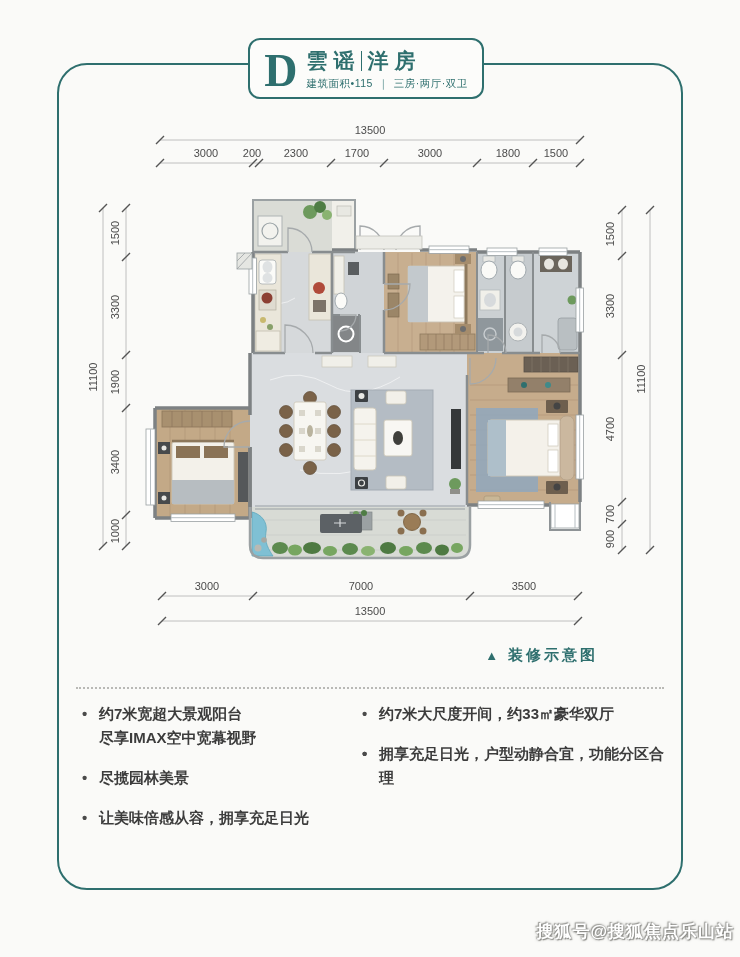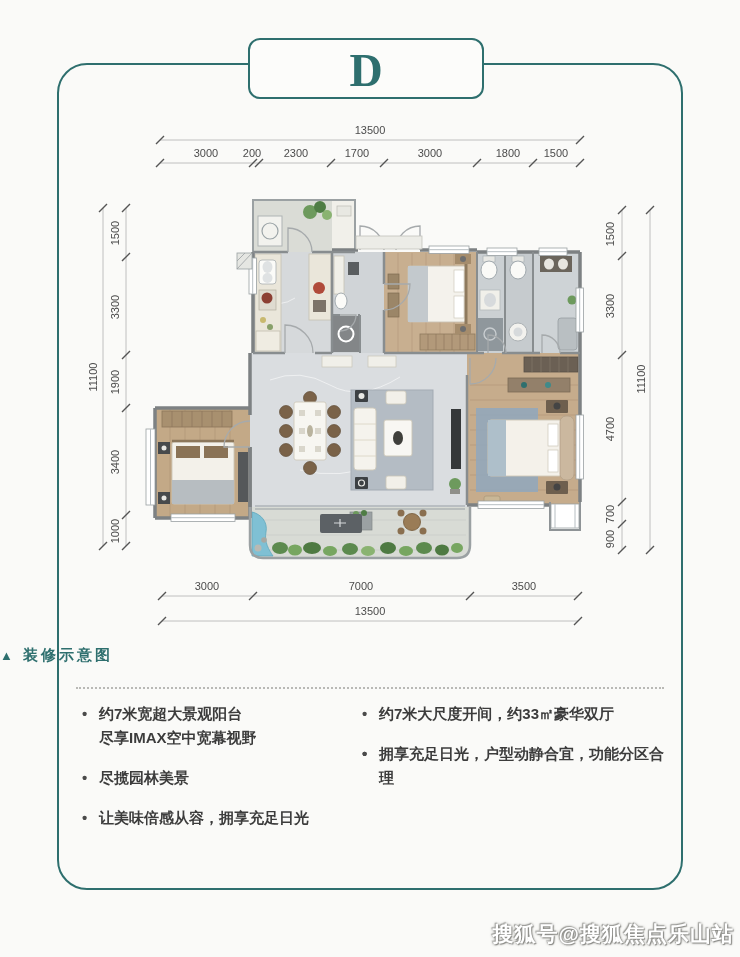--- a/index.html
+++ b/index.html
@@ -27,50 +27,62 @@
     display:flex;align-items:center;font-family:"Liberation Serif",serif;
     font-size:21px;letter-spacing:6px;color:#2e6f6e;font-weight:bold;white-space:nowrap;
   }
   .badge .vsep{width:1px;height:20px;background:#2e6f6e;margin:0 6px 0 0;}
   .badge .subrow{
     display:flex;align-items:center;font-size:10.5px;color:#2e6f6e;
     letter-spacing:.5px;margin-top:2px;white-space:nowrap;
   }
   .badge .subsep{margin:0 5px;color:#4f8a89;}
   .caption{
-    position:absolute;left:0;top:646px;width:598px;text-align:left;
+    position:absolute;left:0;top:646px;width:598px;text-align:right;
     color:#2e6f6e;font-size:15px;font-weight:bold;letter-spacing:3px;
   }
   .caption .tri{font-size:13px;margin-right:10px;letter-spacing:0;}
   .dotline{
     position:absolute;left:76px;top:687px;width:588px;height:0;
     border-top:2px dotted #b9b9b6;
   }
   .features{
     position:absolute;left:82px;top:702px;width:584px;
     display:grid;grid-template-columns:244px 1fr;column-gap:36px;
     font-size:15px;line-height:24px;font-weight:600;color:#3c3c3c;
   }
   .feat{position:relative;padding-left:17px;margin-bottom:16px;}
   .feat .bullet{position:absolute;left:0;top:0;color:#4a4a4a;}
   .plan-svg{position:absolute;left:78px;top:112px;width:584px;height:528px;}
   .dimtxt{font-size:11px;fill:#4c4c4c;font-family:"Liberation Sans",sans-serif;}
   .watermark{
-    position:absolute;right:6px;top:920px;font-size:21px;font-weight:bold;
+    position:absolute;right:6px;top:920px;font-size:17px;font-weight:bold;
     letter-spacing:1px;color:#ffffff;
     text-shadow:1px 1px 1px #8a8a86,-1px -1px 1px #9b9b97,0 0 3px #777773;
   }
 </style>
 </head>
 <body>
 
 <div class="frame"></div>
 
 <div class="badge">
   <div class="logo">D</div>
+  <div class="txtcol">
+    <div class="titlerow">
+      <span>雲谣</span>
+      <span class="vsep"></span>
+      <span>洋房</span>
+    </div>
+    <div class="subrow">
+      <span>建筑面积•115</span>
+      <span class="subsep">｜</span>
+      <span>三房·两厅·双卫</span>
+    </div>
+  </div>
 </div>
 
 <svg class="plan-svg" viewBox="78 112 584 528">
 
   <g>
     <rect x="253" y="200" width="79" height="52" fill="#dadcd6"></rect>
     <rect x="332" y="200" width="23" height="52" fill="#f1f0ea"></rect>
     <rect x="253" y="252" width="79" height="101" fill="#d6d9db"></rect>
     <rect x="332" y="252" width="52" height="101" fill="#d0d4d7"></rect>
     <rect x="384" y="252" width="93" height="101" fill="#c8af90"></rect>

